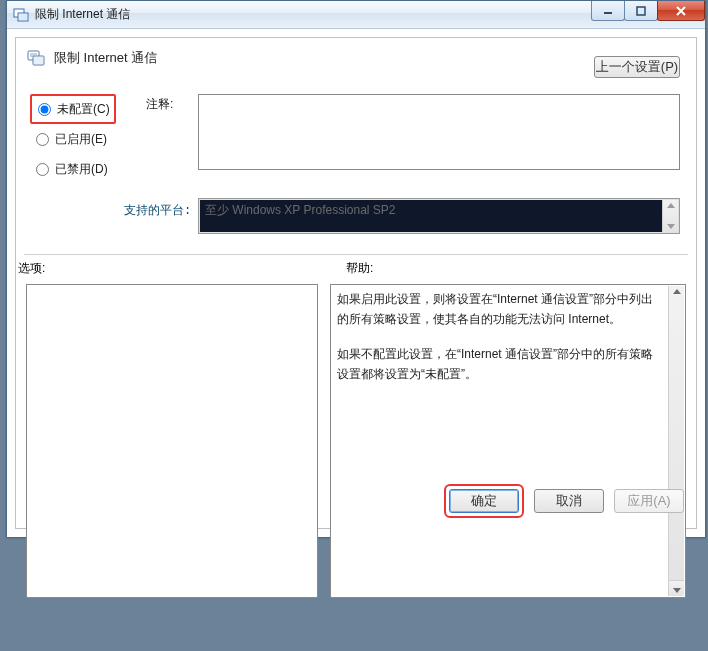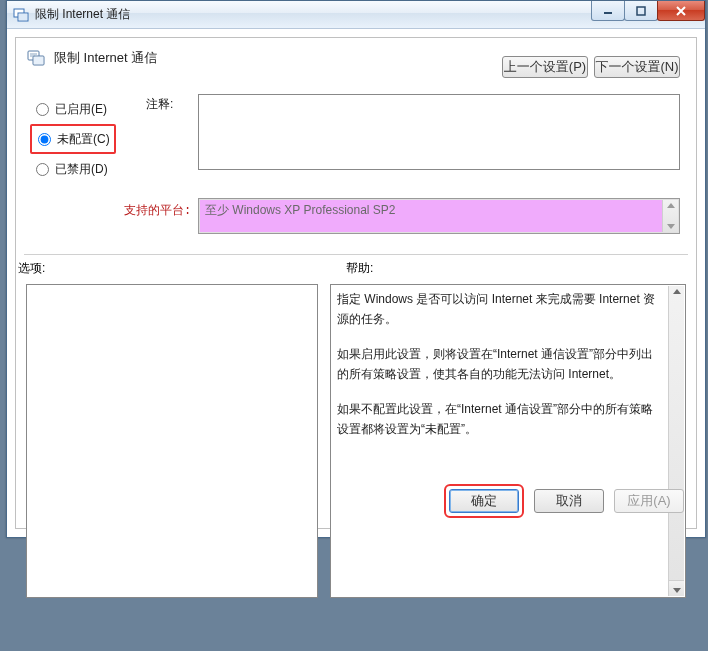--- a/index.html
+++ b/index.html
@@ -90,32 +90,32 @@
 
 .radios { position: absolute; left: 14px; top: 56px; }
 .radio-row {
   display: flex; align-items: center; height: 30px; font-size: 12px; color: #222;
   padding: 0 4px;
 }
 .radio-row input { margin: 0 6px 0 2px; }
 .hl-red { border: 2px solid #e33; border-radius: 2px; }
 
 .lbl-comment { position: absolute; left: 130px; top: 58px; font-size: 12px; color: #222;}
-.lbl-platform { position: absolute; left: 108px; top: 164px; font-size: 12px; color: #b91c1c; font-family: Liberation Mono, monospace;}
+.lbl-platform { position: absolute; left: 108px; top: 164px; font-size: 12px; color: #0c4a6e; font-family: Liberation Mono, monospace;}
 
 .box {
   position: absolute; border: 1px solid #888; background: #fff;
 }
 .comment-box {
   left: 182px; top: 56px; right: 16px; height: 76px;
   background: #fff; overflow: hidden;
 }
 .plat-box {
   left: 182px; top: 160px; right: 16px; height: 36px;
-  background: #f0abfc; color: #6a6a6a; font-size: 12px;
+  background: #0f172a; color: #6a6a6a; font-size: 12px;
   padding: 4px 6px; line-height: 1.2;
   box-shadow: inset 0 0 0 1px #e0e0e0;
   overflow-y: hidden;
   position: absolute;
   border: 1px solid #9a9a9a;
 }
 .plat-box .sb { position:absolute; right:1px; top:1px; bottom:1px; width:16px; background: linear-gradient(to bottom,#f2f2f2,#e3e3e3); border-left:1px solid #cfcfcf;}
 .plat-box .sb::before, .plat-box .sb::after{
   content:''; position:absolute; left:4px; width:0;height:0;
   border-left:4px solid transparent;border-right:4px solid transparent;
@@ -183,34 +183,33 @@
           <rect x="7" y="8" width="11" height="9" rx="1" fill="#fff" stroke="#5a7fa8"></rect>
           <rect x="8" y="9" width="9" height="7" fill="#e7f0fa"></rect>
           <path d="M4 6h7M4 8h5" stroke="#8aa5c2" stroke-width="1"></path>
         </svg>
       </span>
       <span class="htitle">限制 Internet 通信</span>
     </div>
 
     <div class="navbtns">
       <div class="btn">上一个设置(P)</div>
-      <div class="btn">下一个设置(N)</div>
     </div>
 
     <div class="radios">
-      <label class="radio-row">
-        <input type="radio" name="st" style="">
-        <span>已启用(E)</span>
-      </label>
       <label class="radio-row hl-red">
         <input type="radio" name="st" checked="" style="">
         <span>未配置(C)</span>
       </label>
       <label class="radio-row">
         <input type="radio" name="st" style="">
+        <span>已启用(E)</span>
+      </label>
+      <label class="radio-row">
+        <input type="radio" name="st" style="">
         <span>已禁用(D)</span>
       </label>
     </div>
 
     <div class="lbl-comment">注释:</div>
     <div class="box comment-box"></div>
 
     <div class="lbl-platform">支持的平台:</div>
     <div class="plat-box">
       <span>至少 Windows XP Professional SP2</span>
@@ -219,21 +218,20 @@
 
     <hr class="sep">
 
     <div class="lbl-options">选项:</div>
     <div class="lbl-help">帮助:</div>
 
     <div class="box options-box"></div>
 
     <div class="box help-box">
       <div class="help-content">
-        <p>指定 Windows 是否可以访问 Internet 来完成需要 Internet 资源的任务。</p>
         <p>如果启用此设置，则将设置在“Internet 通信设置”部分中列出的所有策略设置，使其各自的功能无法访问 Internet。</p>
         <p>如果不配置此设置，在“Internet 通信设置”部分中的所有策略设置都将设置为“未配置”。</p>
       </div>
       <div class="sb2"></div>
       <div class="sb2-bot"></div>
     </div>
 
     <div class="footer-btns">
       <span class="ok-wrap">
         <div class="btn">确定</div>

